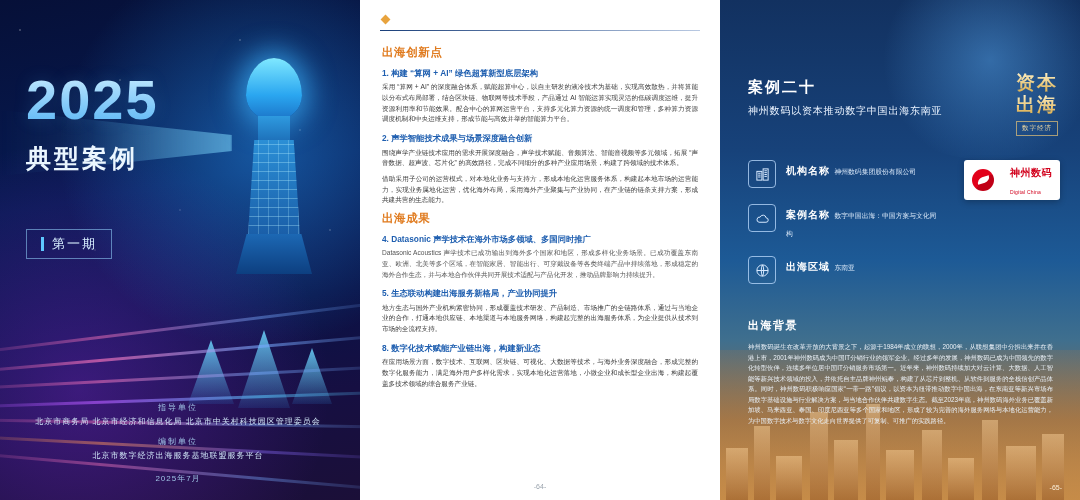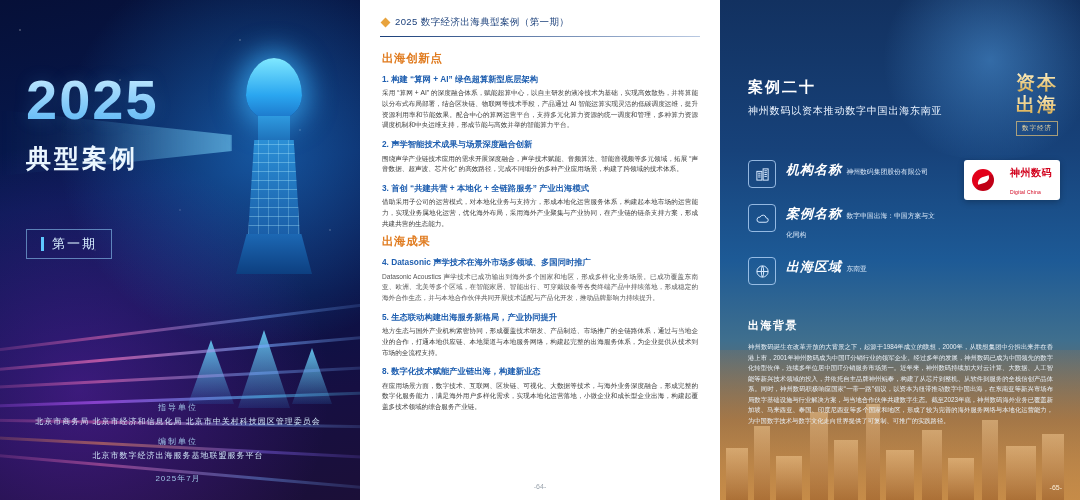--- a/index.html
+++ b/index.html
@@ -112,21 +112,21 @@
   .logo-mark:after{content:"";position:absolute;left:5px;top:8px;width:13px;height:6px;background:#fff;
     border-radius:6px 0 6px 0;transform:rotate(-18deg);}
   .logo-txt{line-height:1.1;}
   .logo-txt .cn{color:#d2001c;font-size:10px;font-weight:bold;letter-spacing:.5px;}
   .logo-txt .en{color:#d2001c;font-size:5px;letter-spacing:.2px;}
   .info{position:absolute;left:28px;top:160px;width:190px;}
   .info-row{display:flex;gap:10px;align-items:flex-start;margin-bottom:16px;}
   .info-ico{width:26px;height:26px;border:1px solid rgba(190,220,255,.75);border-radius:4px;flex:none;
     display:flex;align-items:center;justify-content:center;}
   .info-ico svg{width:15px;height:15px;}
-  .info-k{color:#ffffff;font-size:13px;font-weight:bold;letter-spacing:1px;margin-bottom:3px;font-style:italic;}
+  .info-k{color:#ffffff;font-size:10px;font-weight:bold;letter-spacing:1px;margin-bottom:3px;}
   .info-v{color:#d7e6f7;font-size:6.8px;line-height:1.5;}
   .bg-h{position:absolute;left:28px;top:318px;color:#ffffff;font-size:11px;font-weight:bold;letter-spacing:1.5px;}
   .bg-p{position:absolute;left:28px;top:342px;width:305px;color:#eaf1f8;font-size:6.3px;line-height:1.68;text-align:justify;}
   .page-no{position:absolute;right:18px;bottom:9px;color:#fdf1dc;font-size:7px;}
 </style>
 </head>
 <body>
 
 <div class="page">
 
@@ -167,31 +167,29 @@
       <div class="cf-line">北京市商务局 北京市经济和信息化局  北京市中关村科技园区管理委员会</div>
       <div class="cf-label">编制单位</div>
       <div class="cf-line">北京市数字经济出海服务基地联盟服务平台</div>
       <div class="cf-date">2025年7月</div>
     </div>
   </div>
 
   <div class="mid">
     <div class="mid-hdr">
       <span class="dot"></span>
-      <span class="t">2025 数字经济出海典型案例（第一期）</span>
     </div>
     <div class="mid-rule"></div>
 
     <div class="mid-body">
       <div class="sec-h">出海创新点</div>
       <div class="sub-h">1. 构建 “算网 + AI” 绿色超算新型底层架构</div>
       <p class="para">采用 “算网 + AI” 的深度融合体系，赋能超算中心，以自主研发的液冷技术为基础，实现高效散热，并将算能以分布式布局部署，结合区块链、物联网等技术手段，产品通过 AI 智能运算实现灵活的低碳调度运维，提升资源利用率和节能效果。配合中心的算网运营平台，支持多元化算力资源的统一调度和管理，多种算力资源调度机制和中央运维支持，形成节能与高效并举的智能算力平台。</p>
       <div class="sub-h">2. 声学智能技术成果与场景深度融合创新</div>
       <p class="para">围绕声学产业链技术应用的需求开展深度融合，声学技术赋能、音频算法、智能音视频等多元领域，拓展 “声音数据、超声波、芯片化” 的高效路径，完成不同细分的多种产业应用场景，构建了跨领域的技术体系。</p>
-      <div class="sub-h">3. 首创 “共建共营 + 本地化 + 全链路服务” 产业出海模式</div>
       <p class="para">借助采用子公司的运营模式，对本地化业务与支持方，形成本地化运营服务体系，构建起本地市场的运营能力，实现业务属地化运营，优化海外布局，采用海外产业聚集与产业协同，在产业链的链条支持方案，形成共建共营的生态能力。</p>
 
       <div class="sec-h">出海成果</div>
       <div class="sub-h">4. Datasonic 声学技术在海外市场多领域、多国同时推广</div>
       <p class="para en">Datasonic Acoustics 声学技术已成功输出到海外多个国家和地区，形成多样化业务场景。已成功覆盖东南亚、欧洲、北美等多个区域，在智能家居、智能出行、可穿戴设备等各类终端产品中持续落地，形成稳定的海外合作生态，并与本地合作伙伴共同开展技术适配与产品化开发，推动品牌影响力持续提升。</p>
       <div class="sub-h">5. 生态联动构建出海服务新格局，产业协同提升</div>
       <p class="para">地方生态与国外产业机构紧密协同，形成覆盖技术研发、产品制造、市场推广的全链路体系，通过与当地企业的合作，打通本地供应链、本地渠道与本地服务网络，构建起完整的出海服务体系，为企业提供从技术到市场的全流程支持。</p>
       <div class="sub-h">8. 数字化技术赋能产业链出海，构建新业态</div>
       <p class="para">在应用场景方面，数字技术、互联网、区块链、可视化、大数据等技术，与海外业务深度融合，形成完整的数字化服务能力，满足海外用户多样化需求，实现本地化运营落地，小微企业和成长型企业出海，构建起覆盖多技术领域的综合服务产业链。</p>
     </div>

